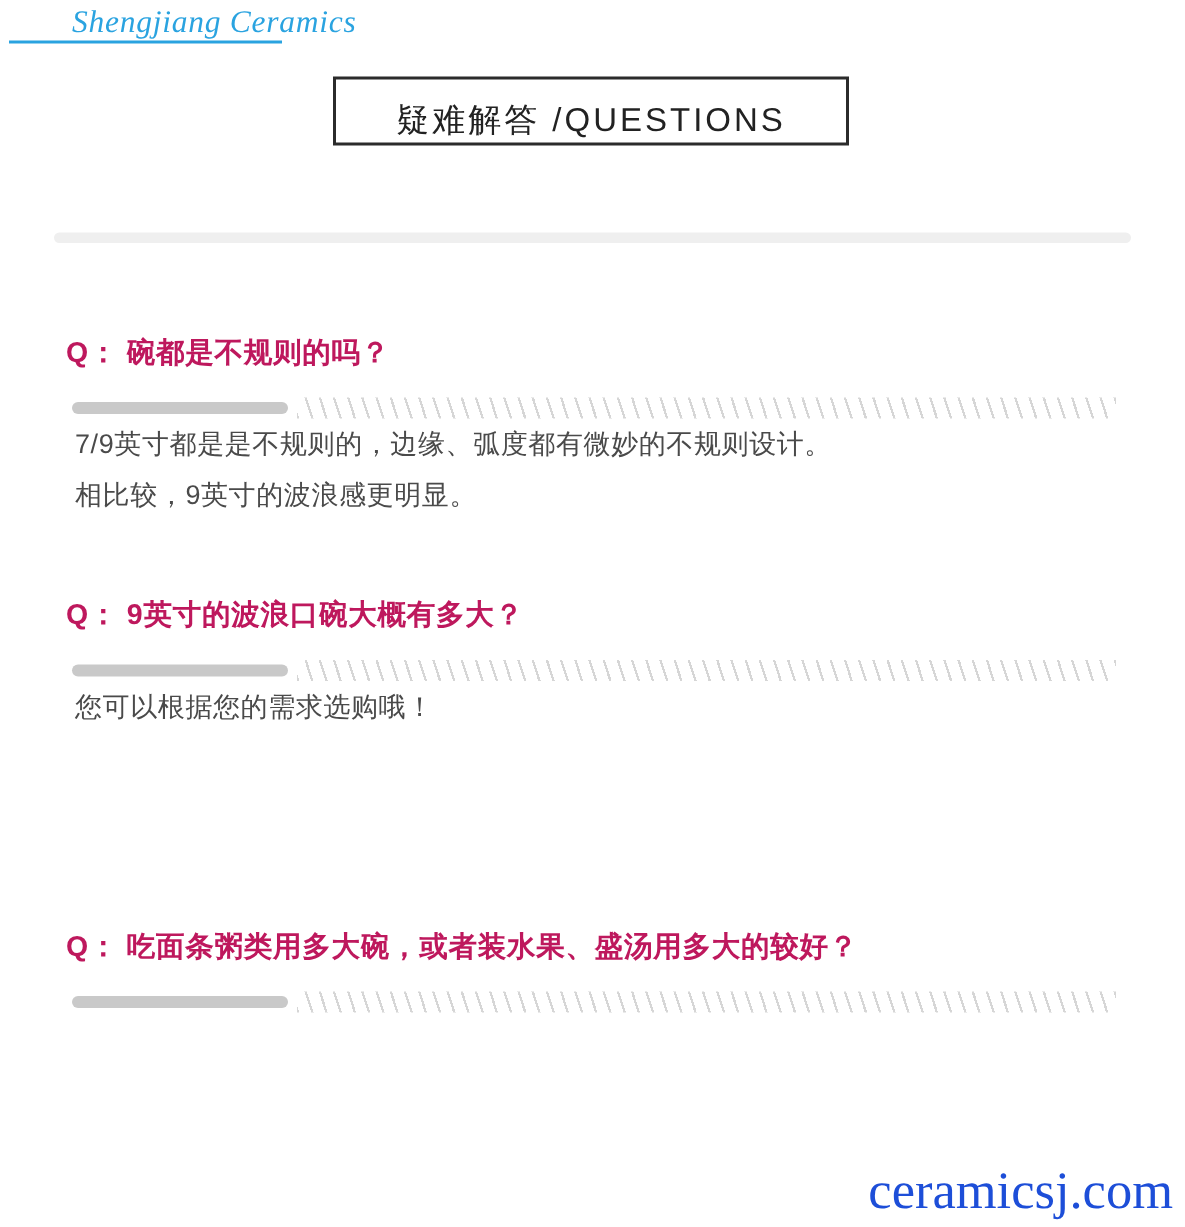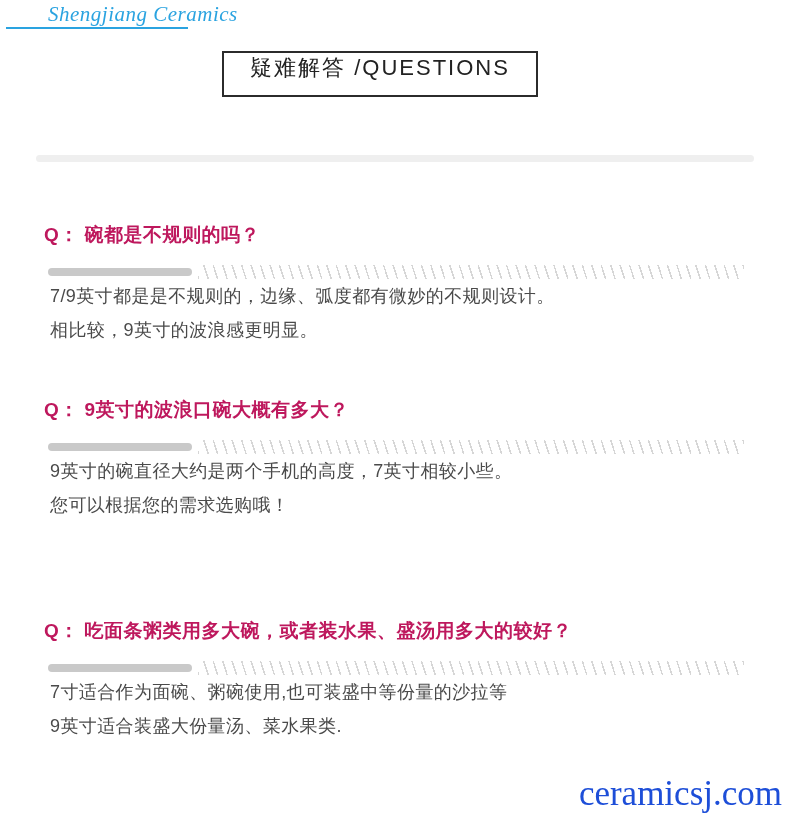--- a/index.html
+++ b/index.html
@@ -38,26 +38,26 @@
     top: 27px;
     width: 182px;
     height: 2px;
     background: #2aa3e0;
   }
   
   .title-box {
     position: absolute;
     left: 222px;
     top: 51px;
-    width: 316px;
+    width: 344px;
     height: 46px;
     border: 2px solid #2b2b2b;
     box-sizing: border-box;
     display: flex;
-    align-items: flex-start;
+    align-items: flex-end;
     justify-content: center;
   }
   .title-text {
     font-family: "Liberation Sans", sans-serif;
     font-size: 22px;
     color: #222;
     letter-spacing: 2px;
     white-space: nowrap;
   }
   
@@ -164,32 +164,27 @@
     </div>
   </div>
 
   <div class="qa" id="qa2">
     <div class="q-line">Q： 9英寸的波浪口碗大概有多大？</div>
     <div class="sep">
       <div class="sep-bar"></div>
       <div class="sep-hatch"></div>
     </div>
     <div class="a-body">
-      <div class="a-line">9英寸的碗直径大约是两个手机的高度，7英寸相较小些。</div>
       <div class="a-line">您可以根据您的需求选购哦！</div>
     </div>
   </div>
 
   <div class="qa" id="qa3">
     <div class="q-line">Q： 吃面条粥类用多大碗，或者装水果、盛汤用多大的较好？</div>
     <div class="sep">
       <div class="sep-bar"></div>
       <div class="sep-hatch"></div>
     </div>
-    <div class="a-body">
-      <div class="a-line">7寸适合作为面碗、粥碗使用,也可装盛中等份量的沙拉等</div>
-      <div class="a-line">9英寸适合装盛大份量汤、菜水果类.</div>
-    </div>
   </div>
 
   <div class="site">ceramicsj.com</div>
 
 </div>
 
 </body></html>

